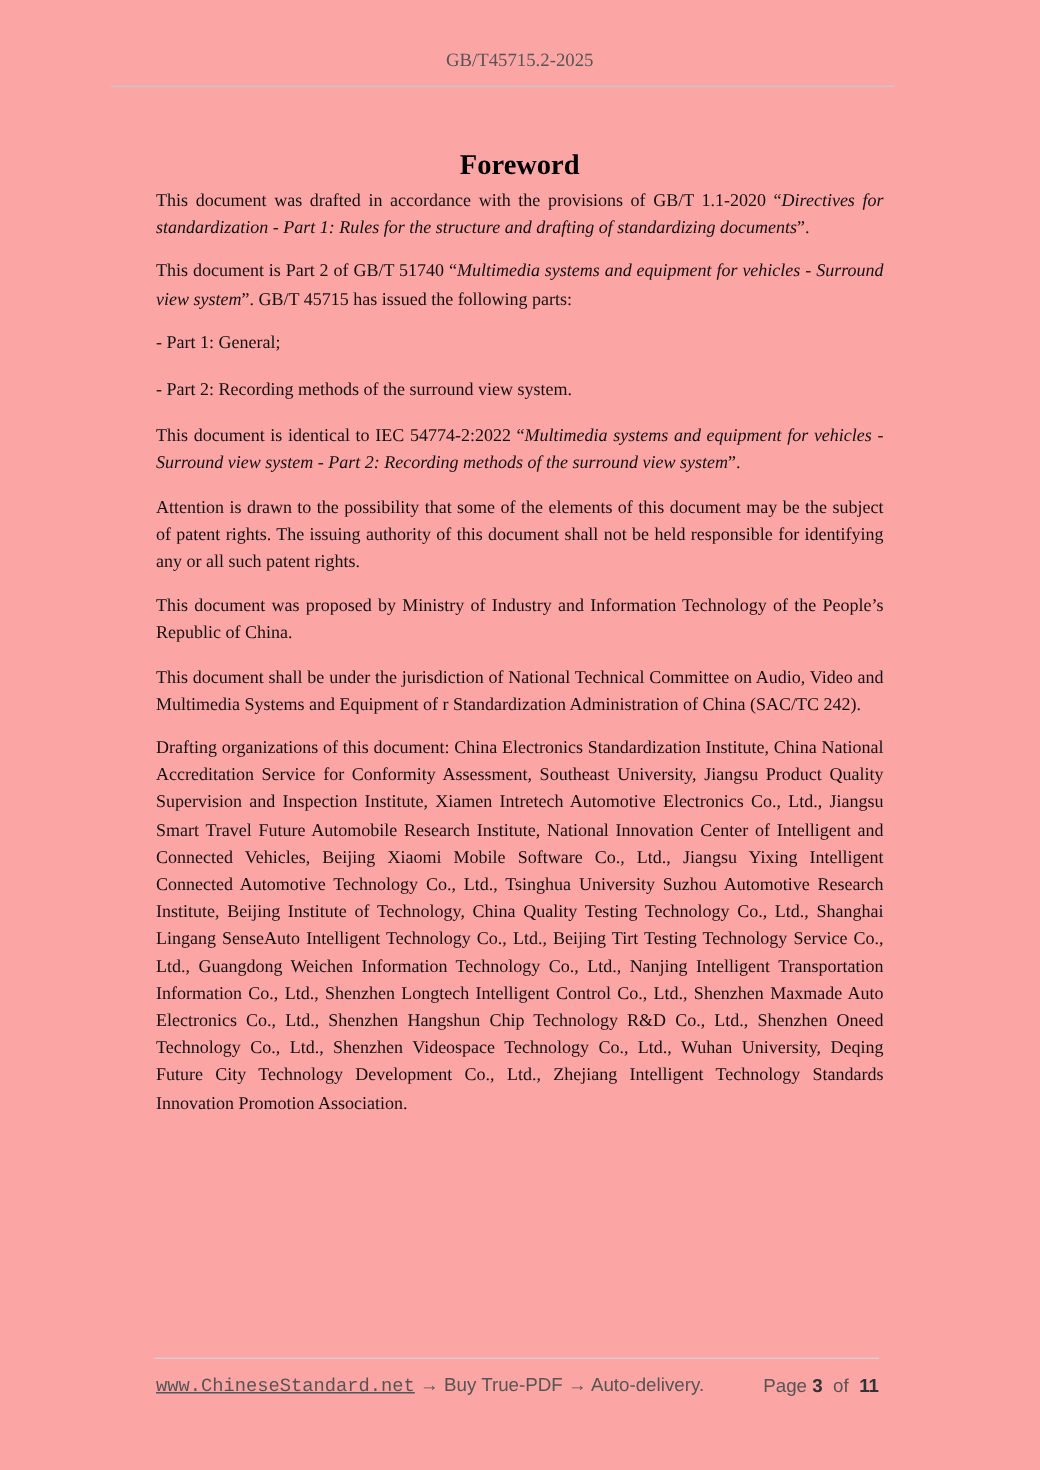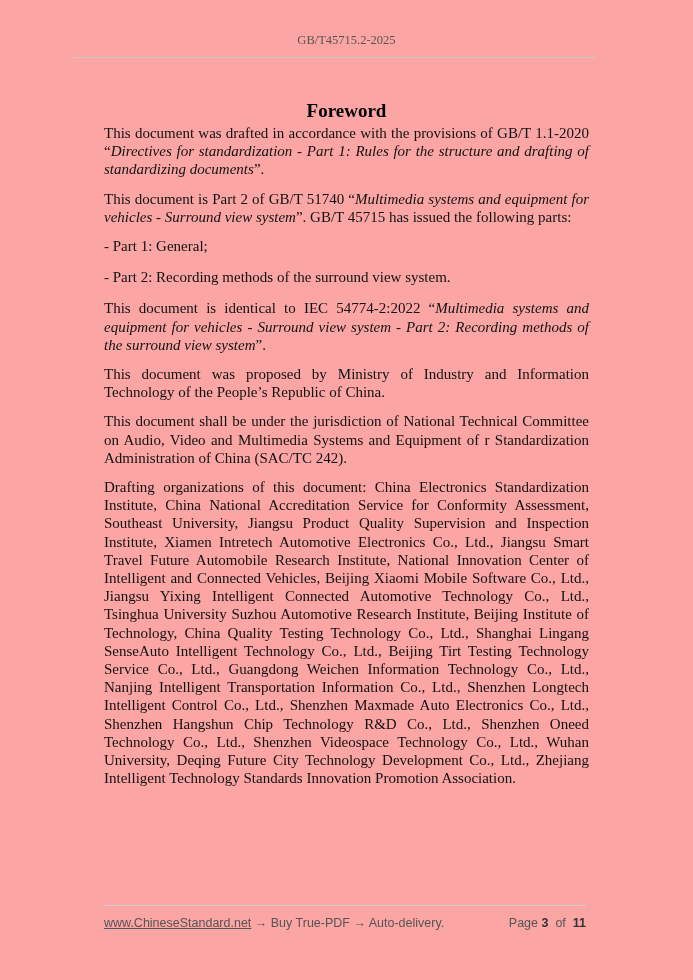--- a/index.html
+++ b/index.html
@@ -11,35 +11,35 @@
     }
     .header-rule {
       position: absolute; top: 57px; left: 74px; width: 522px; height: 1px; background: #c8c8c8;
     }
     .title {
       position: absolute; top: 80px; left: 0; width: 693px; text-align: center;
       font-family: "Liberation Serif", serif; font-size: 19px; font-weight: bold; color: #000; margin-top: 20px;
     }
     .body {
       position: absolute; top: 124px; left: 104px; width: 485px;
-      font-family: "Liberation Serif", serif; font-size: 15px; line-height: 18.2px; color: #111;
+      font-family: "Liberation Serif", serif; font-size: 12px; line-height: 18.2px; color: #111;
       text-align: justify;
     }
     .body p { margin: 0 0 11px 0; }
     .body p.list { margin-bottom: 13px; text-align: left; }
     .body em { font-style: italic; }
     .footer-rule {
       position: absolute; top: 905px; left: 103px; width: 483px; height: 1px; background: #d0d0d0;
     }
     .footer {
       position: absolute; top: 916px; left: 104px; width: 482px;
       font-family: "Liberation Sans", sans-serif; font-size: 12.5px; color: #555;
       display: flex; justify-content: space-between; align-items: center;
     }
-    .footer a { color: #555; text-decoration: underline; }
+    .footer a { color: #555; text-decoration: underline; font-family: Liberation Mono, monospace; }
     .footer .bold { font-weight: bold; color: #333; }
   </style>
 </head>
 <body>
 
 <div class="page">
   <div class="header-code">GB/T45715.2-2025</div>
   <div class="header-rule"></div>
 
   <div class="title">Foreword</div>
@@ -47,20 +47,21 @@
   <div class="body">
     <p><span>This document was drafted in accordance with the provisions of GB/T 1.1-2020 “</span><em>Directives for standardization - Part 1: Rules for the structure and drafting of standardizing documents</em><span>”.</span></p>
 
     <p><span>This document is Part 2 of GB/T 51740 “</span><em>Multimedia systems and equipment for vehicles - Surround view system</em><span>”. GB/T 45715 has issued the following parts:</span></p>
 
     <p class="list">- Part 1: General;</p>
     <p class="list">- Part 2: Recording methods of the surround view system.</p>
 
     <p><span>This document is identical to IEC 54774-2:2022 “</span><em>Multimedia systems and equipment for vehicles - Surround view system - Part 2: Recording methods of the surround view system</em><span>”.</span></p>
 
+    <p>Attention is drawn to the possibility that some of the elements of this document may be the subject of patent rights. The issuing authority of this document shall not be held responsible for identifying any or all such patent rights.</p>
     <p>This document was proposed by Ministry of Industry and Information Technology of the People’s Republic of China.</p>
     <p>This document shall be under the jurisdiction of National Technical Committee on Audio, Video and Multimedia Systems and Equipment of r Standardization Administration of China (SAC/TC 242).</p>
     <p>Drafting organizations of this document: China Electronics Standardization Institute, China National Accreditation Service for Conformity Assessment, Southeast University, Jiangsu Product Quality Supervision and Inspection Institute, Xiamen Intretech Automotive Electronics Co., Ltd., Jiangsu Smart Travel Future Automobile Research Institute, National Innovation Center of Intelligent and Connected Vehicles, Beijing Xiaomi Mobile Software Co., Ltd., Jiangsu Yixing Intelligent Connected Automotive Technology Co., Ltd., Tsinghua University Suzhou Automotive Research Institute, Beijing Institute of Technology, China Quality Testing Technology Co., Ltd., Shanghai Lingang SenseAuto Intelligent Technology Co., Ltd., Beijing Tirt Testing Technology Service Co., Ltd., Guangdong Weichen Information Technology Co., Ltd., Nanjing Intelligent Transportation Information Co., Ltd., Shenzhen Longtech Intelligent Control Co., Ltd., Shenzhen Maxmade Auto Electronics Co., Ltd., Shenzhen Hangshun Chip Technology R&amp;D Co., Ltd., Shenzhen Oneed Technology Co., Ltd., Shenzhen Videospace Technology Co., Ltd., Wuhan University, Deqing Future City Technology Development Co., Ltd., Zhejiang Intelligent Technology Standards Innovation Promotion Association.</p>
   </div>
 
   <div class="footer-rule"></div>
   <div class="footer">
     <span><a>www.ChineseStandard.net</a><span> → Buy True-PDF → Auto-delivery.</span></span>
     <span><span>Page</span>&nbsp;<span class="bold">3</span>&nbsp;&nbsp;<span>of</span>&nbsp;&nbsp;<span class="bold">11</span></span>
   </div>

